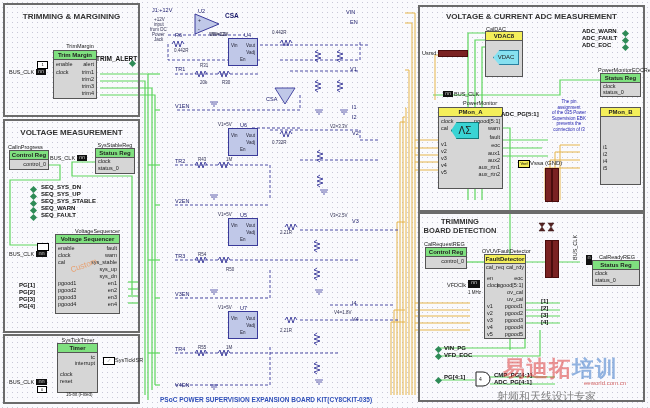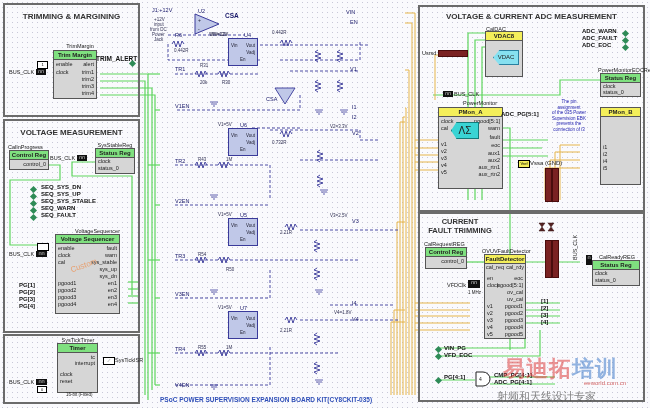--- a/index.html
+++ b/index.html
@@ -418,22 +418,22 @@
   <div class="pin" style="left:2px;top:50px;">i4</div>
   <div class="pin" style="left:2px;top:57px;">i5</div>
 </div>
 <div class="blk" style="left:518px;top:160px;width:10px;height:6px;background:#f4ef5a;color:#000;border:1px solid #000;">Vref</div>
 <div class="pin" style="left:530px;top:160px;font-size:6px;">Vssa (GND)</div>
 
 <div class="res" style="left:545px;top:168px;width:5px;height:32px;"></div>
 <div class="res" style="left:552px;top:168px;width:5px;height:32px;"></div>
 
 <div class="frame" style="left:418px;top:212px;width:223px;height:186px;">
-  <div class="frame-title" style="top:3px;width:80px;font-size:7.5px;">CURRENT</div>
-  <div class="frame-title" style="top:12px;width:80px;font-size:7.5px;">FAULT TRIMMING</div>
+  <div class="frame-title" style="top:3px;width:80px;font-size:7.5px;">TRIMMING</div>
+  <div class="frame-title" style="top:12px;width:80px;font-size:7.5px;">BOARD DETECTION</div>
 </div>
 <svg style="position:absolute;left:538px;top:222px;" width="20" height="10">
     <path d="M1,1 L7,9 L1,9 L7,1 Z M10,1 L16,9 L10,9 L16,1 Z" fill="#552222" stroke="#331111" stroke-width="0.5"></path>
   </svg>
 <div class="res" style="left:545px;top:240px;width:5px;height:36px;"></div>
 <div class="res" style="left:552px;top:240px;width:5px;height:36px;"></div>
 
 <div class="inst" style="left:424px;top:241px;width:40px;text-align:left;">CalRequestREG</div>
 <div class="comp" style="left:425px;top:247px;width:40px;height:20px;">
   <div class="hdr green">Control Reg</div>

